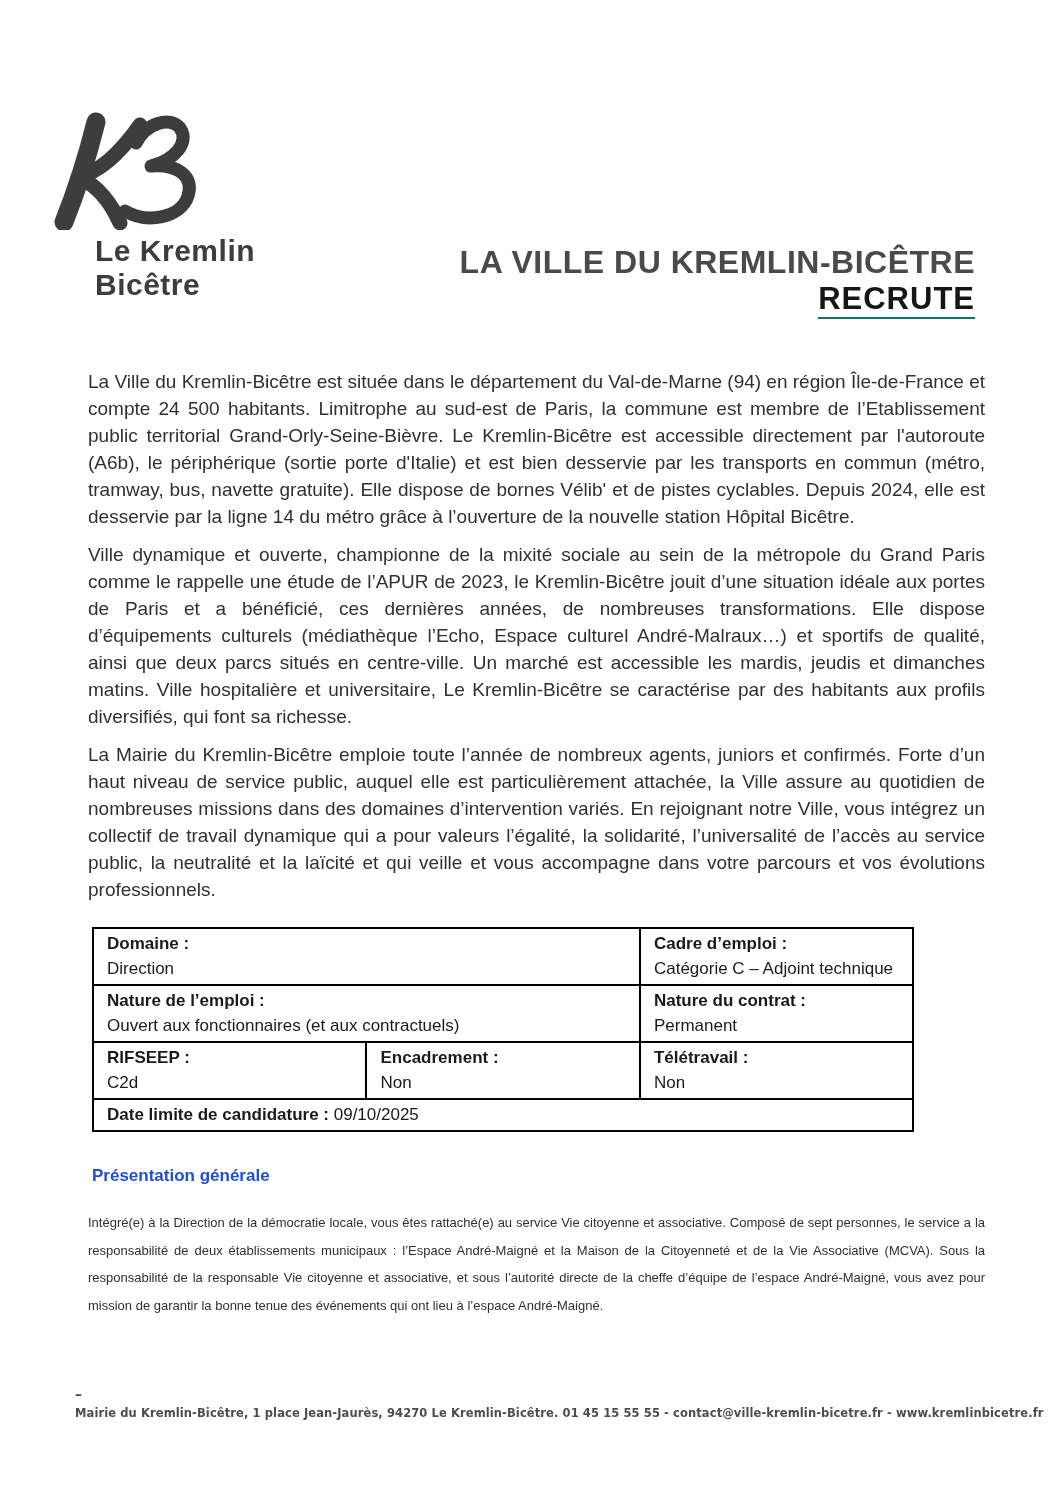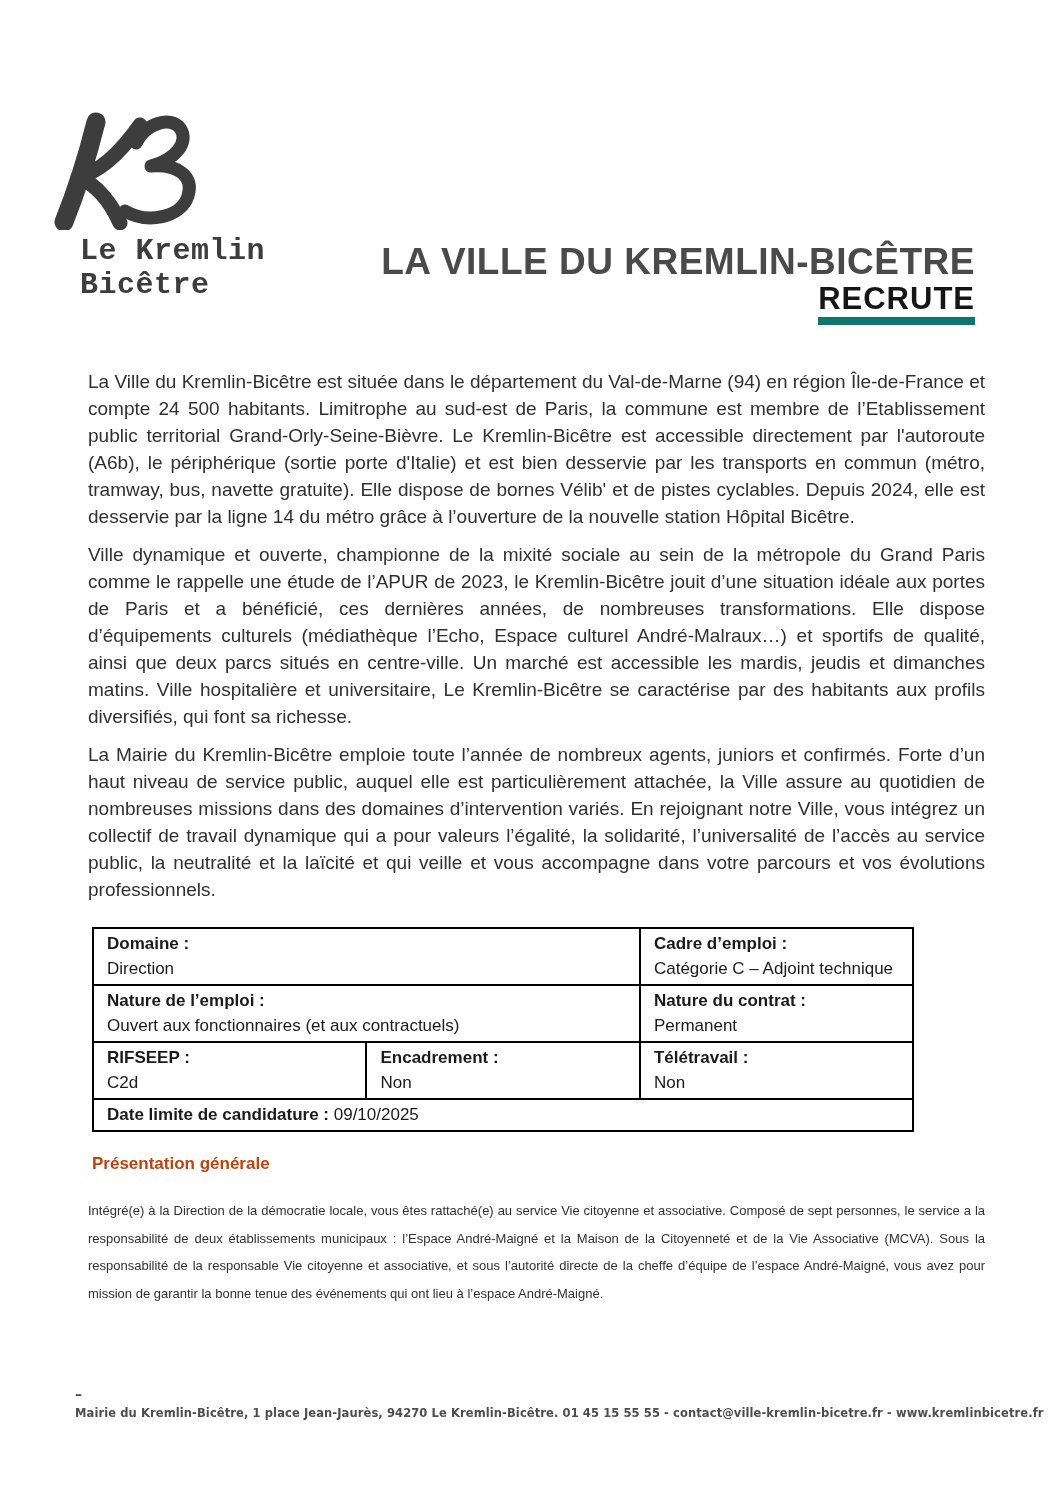--- a/index.html
+++ b/index.html
@@ -6,35 +6,35 @@
   .page {
     position:relative; width:1059px; height:1497px; margin:0 auto;
     background:#ffffff; overflow:hidden;
     font-family:"Liberation Sans", sans-serif;
   }
 
   
   .logo { position:absolute; left:52px; top:112px; }
   .logo svg { display:block; }
   .logo-name {
-    margin:4px 0 0 28px;
-    font-family:Liberation Mono, monospace; font-weight:800;
+    margin:4px 0 0 43px;
+    font-family:Liberation Sans, sans-serif; font-weight:800;
     font-size:30px; line-height:34px; letter-spacing:0.5px; color:#3d3d3d;
   }
 
   
   .header { position:absolute; top:243px; right:84px; text-align:right; }
   .header .t1 {
-    font-size:37px; font-weight:bold; color:#4a4a4a;
+    font-size:32px; font-weight:bold; color:#4a4a4a;
     letter-spacing:0.5px; line-height:38px; white-space:nowrap;
   }
   .header .t2 {
     display:inline-block; margin-top:1px;
     font-size:31px; font-weight:bold; color:#161616; letter-spacing:1px;
-    line-height:34px; border-bottom:8px solid #0f766e; padding-bottom:1px;
+    line-height:34px; border-bottom:2px solid #0f766e; padding-bottom:1px;
   }
 
   
   .content { position:absolute; left:88px; top:368px; width:897px; color:#303030; }
   p.intro {
     font-size:19px; line-height:27px; text-align:justify; margin:0 0 11px;
   }
   .job-title {
     margin:72px 0 0; font-size:22px; font-weight:bold; color:#000;
     letter-spacing:1px; white-space:nowrap;
@@ -46,21 +46,21 @@
     margin:24px 0 0 4px; width:822px; font-size:17px; color:#1a1a1a;
   }
   table.details td {
     border:2px solid #000; vertical-align:top;
     padding:2px 13px 3px; line-height:25px;
   }
   .lbl { font-weight:bold; }
   .val-bold { font-weight:normal; }
 
   
-  .pres-h { margin:22px 0 0 4px; font-size:17px; font-weight:bold; color:#c2410c; }
+  .pres-h { margin:34px 0 0 4px; font-size:17px; font-weight:bold; color:#1d4ed8; }
   .pres-p { margin:23px 0 0; font-size:13px; line-height:27.5px; text-align:justify; }
 
   
   .footer {
     position:absolute; left:75px; top:1389px; right:70px;
     font-family:"DejaVu Sans", sans-serif; font-weight:bold; color:#4d4d4d;
   }
   .footer-dash { font-size:14px; line-height:10px; }
   .footer-text { margin-top:7px; font-size:11.5px; letter-spacing:0.1px; white-space:nowrap; }
 </style>

